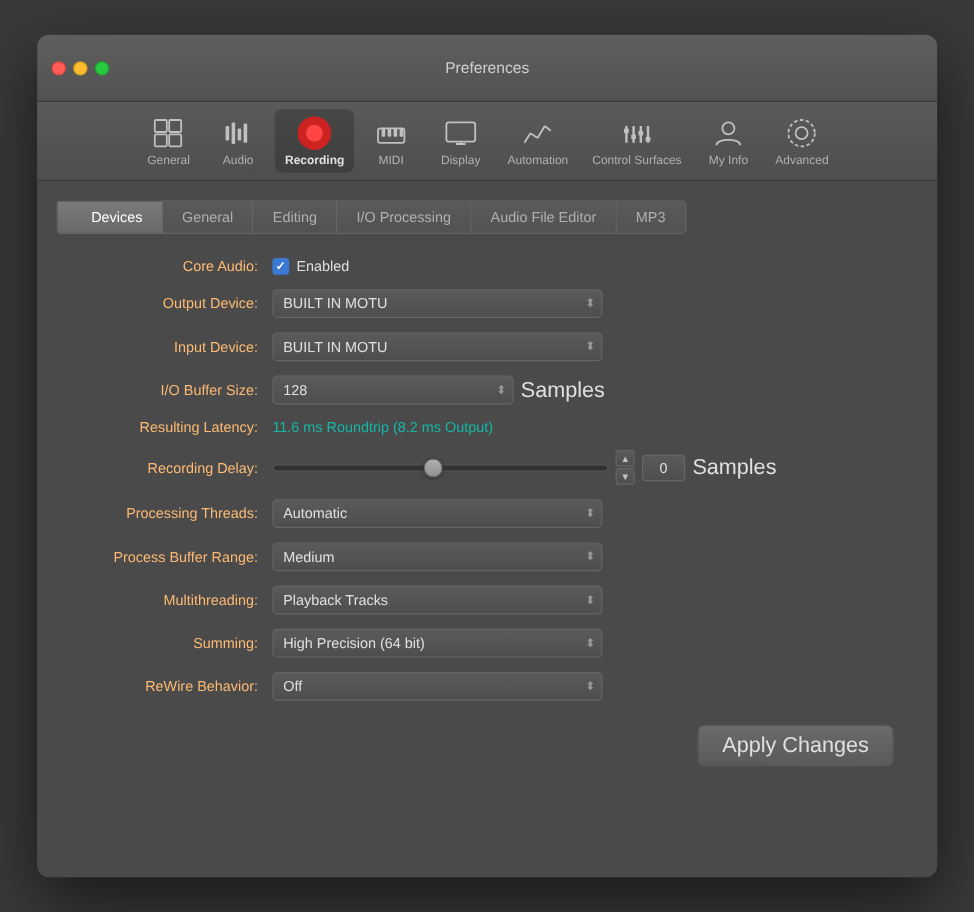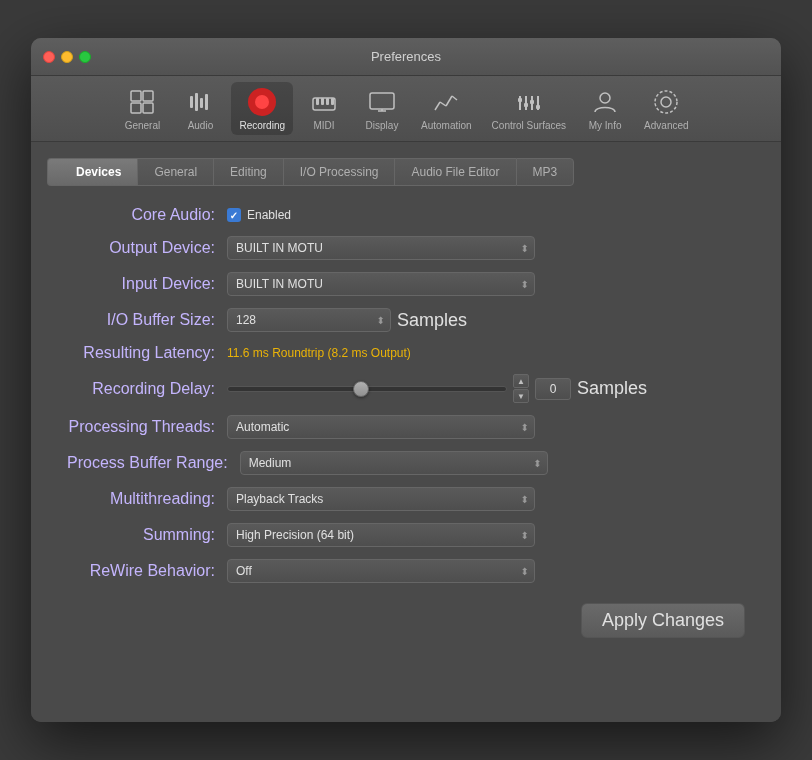--- a/index.html
+++ b/index.html
@@ -14,21 +14,21 @@
     }
     .window {
       width: 750px;
       background: #4a4a4a;
       border-radius: 10px;
       box-shadow: 0 20px 60px rgba(0,0,0,0.6);
       overflow: hidden;
     }
     .titlebar {
       background: linear-gradient(to bottom, #5e5e5e, #525252);
-      height: 38px;
+      height: 56px;
       display: flex;
       align-items: center;
       justify-content: center;
       position: relative;
       border-bottom: 1px solid #3a3a3a;
     }
     .traffic-lights {
       position: absolute;
       left: 12px;
       display: flex;
@@ -61,20 +61,21 @@
       display: flex;
       flex-direction: column;
       align-items: center;
       padding: 4px 8px;
       cursor: pointer;
       border-radius: 6px;
       min-width: 54px;
     }
     .toolbar-item.active {
       background: rgba(0,0,0,0.2);
+      font-weight: bold;
     }
     .toolbar-icon {
       width: 32px;
       height: 32px;
       display: flex;
       align-items: center;
       justify-content: center;
       font-size: 20px;
       color: #c0c0c0;
       margin-bottom: 2px;
@@ -109,34 +110,34 @@
     .tab:first-child {
       border-radius: 4px 0 0 4px;
     }
     .tab:last-child {
       border-radius: 0 4px 4px 0;
       border-right: 1px solid #666;
     }
     .tab.active {
       background: linear-gradient(to bottom, #7a7a7a, #696969);
       color: #ffffff;
-      font-weight: 700;
+      font-weight: 400;
       padding-left: 28px;
     }
     .form-section {
       padding: 0 20px;
     }
     .form-row {
       display: flex;
       align-items: center;
       margin-bottom: 12px;
     }
     .form-label {
-      font-size: 16px;
-      color: #c4b5fd;
+      font-size: 12px;
+      color: #fdba74;
       text-align: right;
       min-width: 160px;
       padding-right: 12px;
     }
     .form-value {
       font-size: 18px;
       color: #e0e0e0;
     }
     .checkbox-label {
       display: flex;
@@ -164,21 +165,21 @@
     .form-select {
       appearance: none;
       -webkit-appearance: none;
       background: linear-gradient(to bottom, #5a5a5a, #4e4e4e);
       border: 1px solid #666;
       border-radius: 4px;
       color: #e0e0e0;
       font-size: 12px;
       padding: 4px 24px 4px 8px;
       cursor: pointer;
-      width: 308px;
+      width: 275px;
     }
     .select-arrow {
       position: absolute;
       right: 6px;
       top: 50%;
       transform: translateY(-50%);
       color: #999;
       font-size: 10px;
       pointer-events: none;
     }
@@ -190,25 +191,25 @@
     .buffer-select {
       appearance: none;
       -webkit-appearance: none;
       background: linear-gradient(to bottom, #5a5a5a, #4e4e4e);
       border: 1px solid #666;
       border-radius: 4px;
       color: #e0e0e0;
       font-size: 12px;
       padding: 4px 24px 4px 8px;
       cursor: pointer;
-      width: 164px;
+      width: 201px;
     }
     .latency-text {
       font-size: 12px;
-      color: #eab308;
+      color: #14b8a6;
     }
     .slider-track {
       width: 280px;
       height: 6px;
       background: #333;
       border-radius: 3px;
       border: 1px solid #555;
       position: relative;
     }
     .slider-thumb {

